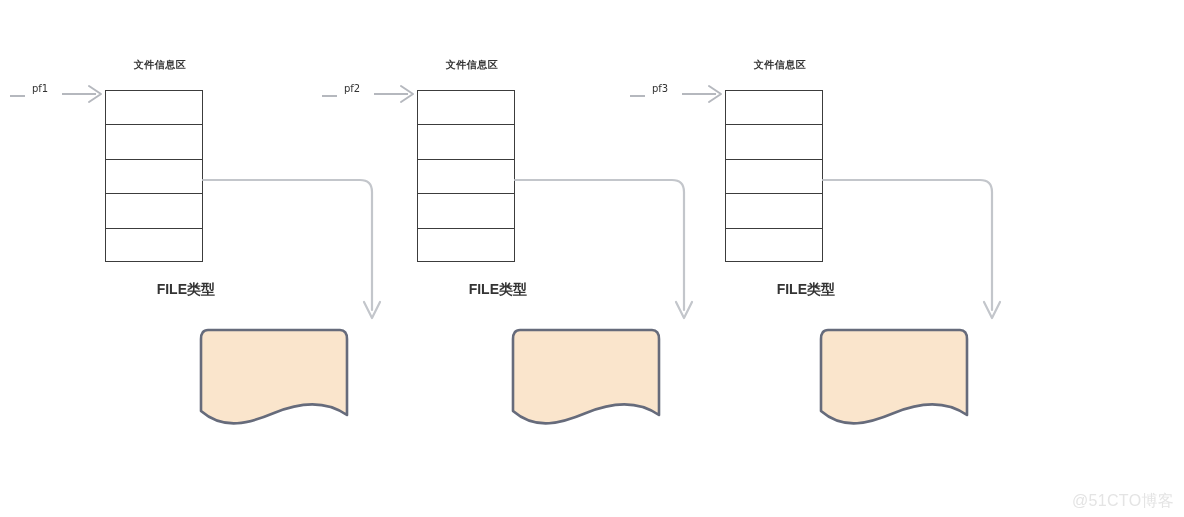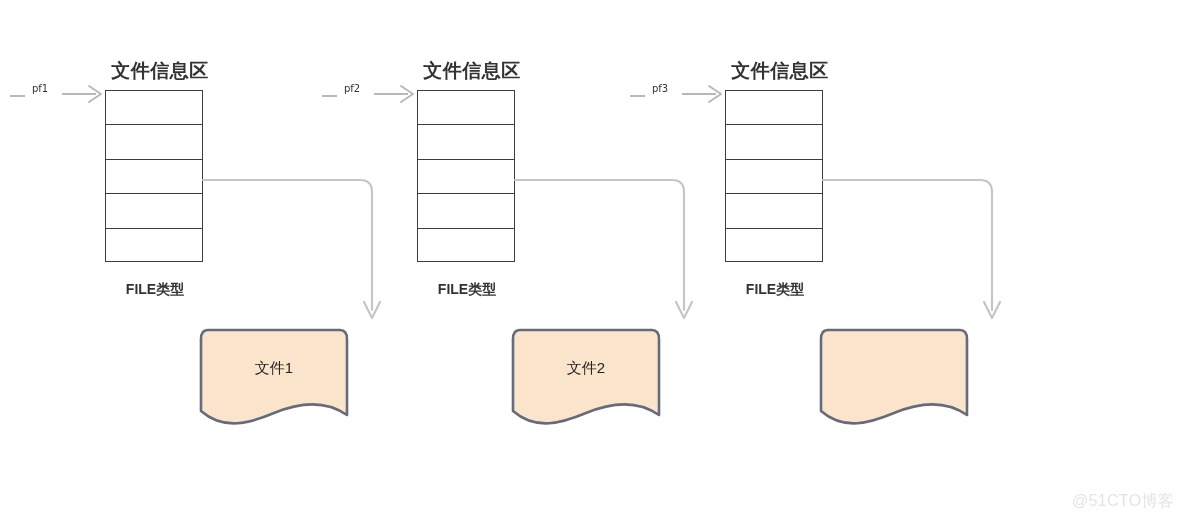--- a/index.html
+++ b/index.html
@@ -24,21 +24,21 @@
     width: 330px;
   }
 
   
   .area-title {
     position: absolute;
     top: 58px;
     left: 95px;
     width: 130px;
     text-align: center;
-    font-size: 19px;
+    font-size: 10px;
     font-weight: bold;
     color: #333333;
     letter-spacing: 0.5px;
     white-space: nowrap;
   }
 
   
   .struct {
     position: absolute;
     top: 90px;
@@ -56,21 +56,21 @@
   }
   .struct-row:last-child {
     border-bottom: none;
   }
 
   .type-label {
     position: absolute;
     top: 281px;
     left: 95px;
     width: 120px;
-    text-align: center;
+    text-align: right;
     font-size: 14px;
     font-weight: bold;
     color: #333333;
     white-space: nowrap;
   }
 
   
   .ptr-label {
     position: absolute;
     top: 83px;
@@ -169,21 +169,20 @@
       <path d="M3 10 L160 10 Q172 10 172 22 L172 140" fill="none" stroke="#c3c6cb" stroke-width="2.2" stroke-linecap="round"></path>
       <path d="M164 132 L172 148 L180 132" fill="none" stroke="#c3c6cb" stroke-width="2.2" stroke-linecap="round" stroke-linejoin="round"></path>
     </svg>
 
     <svg class="doc" viewBox="0 0 152 100">
       <path d="M10 3 Q3 3 3 12 L3 84
                C 26 104, 52 96, 76 86
                C 100 76, 126 72, 149 88
                L149 12 Q149 3 142 3 Z" fill="#fae5cc" stroke="#666b7b" stroke-width="2.6" stroke-linejoin="round"></path>
     </svg>
-    <div class="doc-label">文件1</div>
   </div>
 
   <div class="group" style="left:312px;">
 
     <div class="ptr-dash"></div>
     <div class="ptr-label">pf2</div>
     <svg class="ptr-arrow" viewBox="0 0 44 24">
       <line x1="0" y1="12" x2="34" y2="12" stroke="#b5b8be" stroke-width="2"></line>
       <path d="M27 4 L39 12 L27 20" fill="none" stroke="#b5b8be" stroke-width="2" stroke-linecap="round" stroke-linejoin="round"></path>
     </svg>
@@ -204,21 +203,20 @@
       <path d="M3 10 L160 10 Q172 10 172 22 L172 140" fill="none" stroke="#c3c6cb" stroke-width="2.2" stroke-linecap="round"></path>
       <path d="M164 132 L172 148 L180 132" fill="none" stroke="#c3c6cb" stroke-width="2.2" stroke-linecap="round" stroke-linejoin="round"></path>
     </svg>
 
     <svg class="doc" viewBox="0 0 152 100">
       <path d="M10 3 Q3 3 3 12 L3 84
                C 26 104, 52 96, 76 86
                C 100 76, 126 72, 149 88
                L149 12 Q149 3 142 3 Z" fill="#fae5cc" stroke="#666b7b" stroke-width="2.6" stroke-linejoin="round"></path>
     </svg>
-    <div class="doc-label">文件2</div>
   </div>
 
   <div class="group" style="left:620px;">
 
     <div class="ptr-dash"></div>
     <div class="ptr-label">pf3</div>
     <svg class="ptr-arrow" viewBox="0 0 44 24">
       <line x1="0" y1="12" x2="34" y2="12" stroke="#b5b8be" stroke-width="2"></line>
       <path d="M27 4 L39 12 L27 20" fill="none" stroke="#b5b8be" stroke-width="2" stroke-linecap="round" stroke-linejoin="round"></path>
     </svg>

